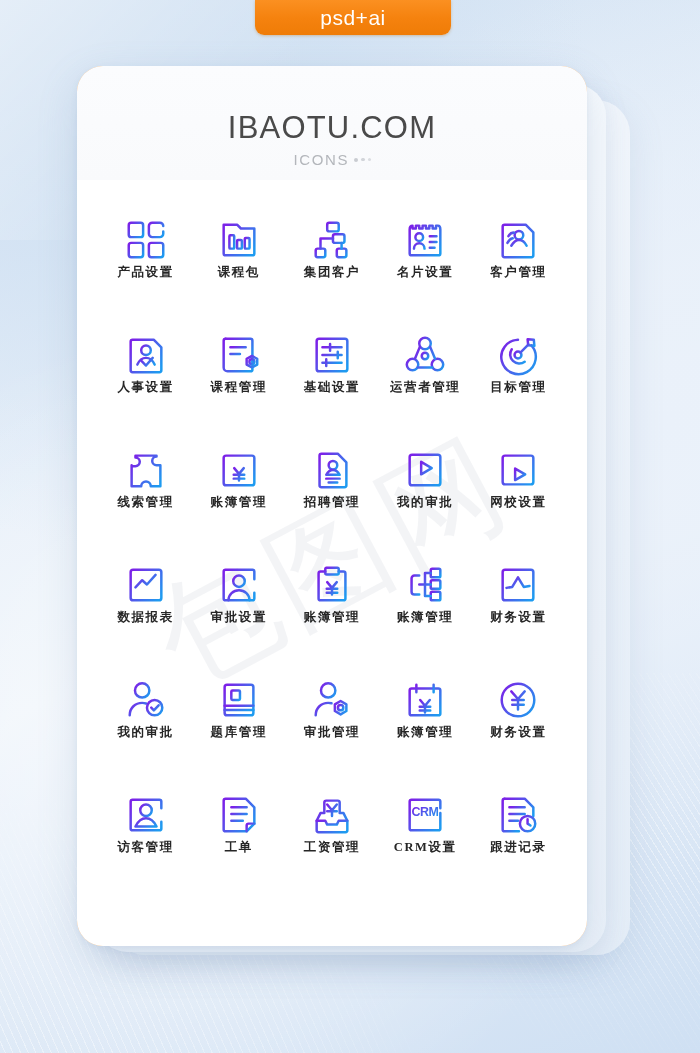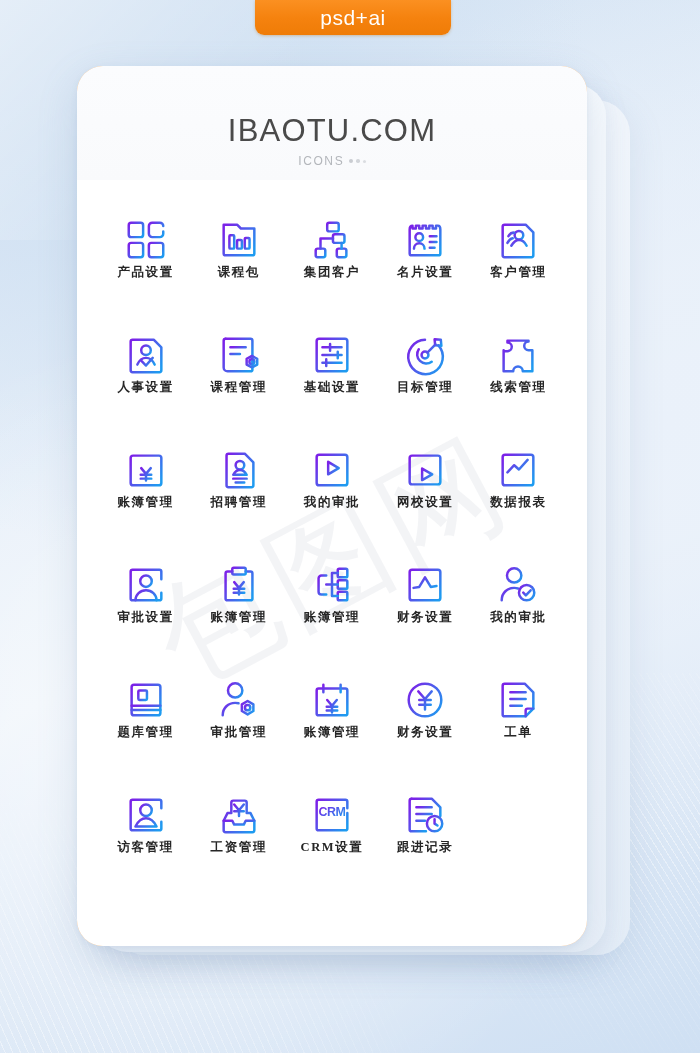--- a/index.html
+++ b/index.html
@@ -85,21 +85,21 @@
     padding-bottom:12px;box-sizing:border-box;
   }
   #brand-title{
     font-size:31px;color:#4a4a4a;letter-spacing:1.2px;line-height:1;
     font-weight:400;
   }
   #brand-sub-wrap{
     display:flex;align-items:center;gap:5px;margin-top:8px;
   }
   #brand-sub{
-    font-size:12px;color:#b3b6bb;letter-spacing:1.6px;
+    font-size:15px;color:#b3b6bb;letter-spacing:1.6px;
   }
   .dots{display:flex;align-items:center;gap:3px;}
   .dots i{display:block;border-radius:50%;background:#c9ccd1;}
   .dots i:nth-child(1){width:4px;height:4px;}
   .dots i:nth-child(2){width:3.5px;height:3.5px;background:#d2d5da;}
   .dots i:nth-child(3){width:3px;height:3px;background:#dadde1;}
 
   #card-body{
     flex:1;background:#fff;position:relative;
     padding:26px 22px 0 22px;box-sizing:border-box;
@@ -231,20 +231,28 @@
           <div class="icon-box">
             <svg viewBox="0 0 48 48" fill="none" stroke="url(#g)" stroke-width="2.6" stroke-linecap="round" stroke-linejoin="round">
               <use href="#i-basic-settings-icon"></use>
             </svg>
           </div>
           <div class="cell-label">基础设置</div>
         </div>
         <div class="cell">
           <div class="icon-box">
             <svg viewBox="0 0 48 48" fill="none" stroke="url(#g)" stroke-width="2.6" stroke-linecap="round" stroke-linejoin="round">
+              <use href="#i-operator-management-icon"></use>
+            </svg>
+          </div>
+          <div class="cell-label">运营者管理</div>
+        </div>
+        <div class="cell">
+          <div class="icon-box">
+            <svg viewBox="0 0 48 48" fill="none" stroke="url(#g)" stroke-width="2.6" stroke-linecap="round" stroke-linejoin="round">
               <use href="#i-target-management-icon"></use>
             </svg>
           </div>
           <div class="cell-label">目标管理</div>
         </div>
         <div class="cell">
           <div class="icon-box">
             <svg viewBox="0 0 48 48" fill="none" stroke="url(#g)" stroke-width="2.6" stroke-linecap="round" stroke-linejoin="round">
               <use href="#i-lead-management-icon"></use>
             </svg>
@@ -359,32 +367,32 @@
           <div class="icon-box">
             <svg viewBox="0 0 48 48" fill="none" stroke="url(#g)" stroke-width="2.6" stroke-linecap="round" stroke-linejoin="round">
               <use href="#i-finance-settings-icon"></use>
             </svg>
           </div>
           <div class="cell-label">财务设置</div>
         </div>
         <div class="cell">
           <div class="icon-box">
             <svg viewBox="0 0 48 48" fill="none" stroke="url(#g)" stroke-width="2.6" stroke-linecap="round" stroke-linejoin="round">
+              <use href="#i-visitor-management-icon"></use>
+            </svg>
+          </div>
+          <div class="cell-label">访客管理</div>
+        </div>
+        <div class="cell">
+          <div class="icon-box">
+            <svg viewBox="0 0 48 48" fill="none" stroke="url(#g)" stroke-width="2.6" stroke-linecap="round" stroke-linejoin="round">
               <use href="#i-work-order-icon"></use>
             </svg>
           </div>
           <div class="cell-label">工单</div>
-        </div>
-        <div class="cell">
-          <div class="icon-box">
-            <svg viewBox="0 0 48 48" fill="none" stroke="url(#g)" stroke-width="2.6" stroke-linecap="round" stroke-linejoin="round">
-              <use href="#i-visitor-management-icon"></use>
-            </svg>
-          </div>
-          <div class="cell-label">访客管理</div>
         </div>
         <div class="cell">
           <div class="icon-box">
             <svg viewBox="0 0 48 48" fill="none" stroke="url(#g)" stroke-width="2.6" stroke-linecap="round" stroke-linejoin="round">
               <use href="#i-salary-management-icon"></use>
             </svg>
           </div>
           <div class="cell-label">工资管理</div>
         </div>
         <div class="cell">

